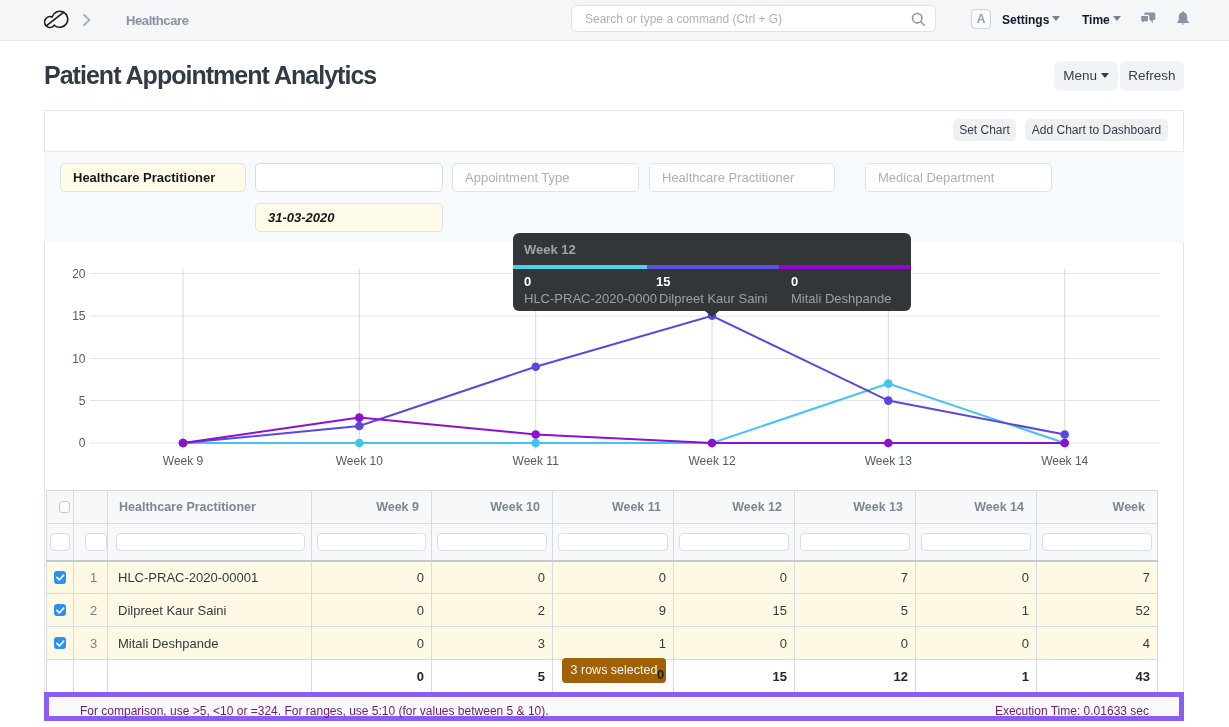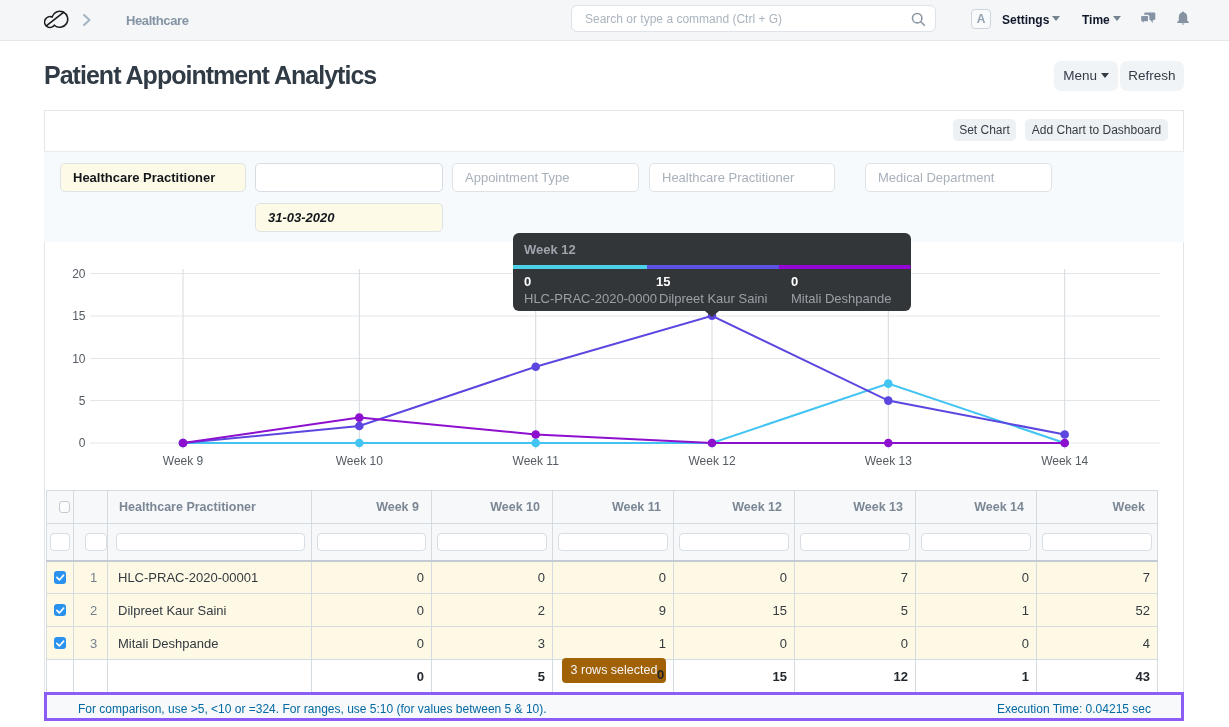--- a/index.html
+++ b/index.html
@@ -44,21 +44,21 @@
 .fin { background:#fff; border:1px solid #d8dee3; border-radius:4px; height:18px; width:100%; }
 #dtable .drow td { background:#fdf9e5; height:33px; text-align:right; color:#333a40; }
 #dtable .trow td { background:#fff; height:33px; text-align:right; font-weight:bold; color:#22282d; }
 #dtable td.namec { text-align:left; padding-left:10px; }
 #dtable td.numc { text-align:center; color:#74808e; padding:0 0 0 6px; }
 #dtable td.cbc { padding:0 2px; }
 .cb { display:block; margin:0 0 0 4.5px; width:12.5px; height:12.5px; background:#2b91ee; border-radius:3px; }
 .cbe { display:block; margin:0 0 0 4.5px; width:11.5px; height:11.5px; background:#fbfcfd; border:1px solid #c3ccd4; border-radius:3px; }
 
 #toast { position:absolute; left:562px; top:658px; width:104px; height:25px; background:#a16207; border-radius:4px; color:#f5f5f5; font-size:12.5px; text-align:center; line-height:25px; z-index:11; }
-#tfoot { position:absolute; left:44px; top:692px; width:1140px; height:29px; background:#f7f9fb; border:3px solid #8b5cf6; font-size:12px; color:#0369a1; }
+#tfoot { position:absolute; left:44px; top:692px; width:1140px; height:29px; background:#f7f9fb; border:5px solid #8b5cf6; font-size:12px; color:#701a75; }
 </style>
 </head>
 <body>
 <div id="page">
 
   <div id="navbar"></div>
   <svg class="abs" style="left:44px;top:10px" width="26" height="19" viewBox="0 0 26 19">
     <path d="M 10.33 15.23 A 5.4 5.4 0 1 1 8.04 7.0 A 8 8 0 1 1 10.33 15.23 Z" fill="none" stroke="#1c1c1c" stroke-width="1.6"></path>
     <line x1="2.6" y1="15.6" x2="19.8" y2="2.2" stroke="#1c1c1c" stroke-width="1.6" stroke-linecap="round"></line>
   </svg>
@@ -297,16 +297,16 @@
           <td>1</td>
           <td>43</td>
     </tr>
   </tbody>
     </table>
 
   <div id="toast">3 rows selected</div>
   <div style="position:absolute;left:657px;top:667px;font-size:13px;font-weight:bold;color:#1d2227;z-index:12;">0</div>
   <div id="tfoot">
     <span style="position:absolute;left:31px;top:7px;">For comparison, use &gt;5, &lt;10 or =324. For ranges, use 5:10 (for values between 5 &amp; 10).</span>
-    <span style="position:absolute;right:30px;top:7px;">Execution Time: 0.04215 sec</span>
+    <span style="position:absolute;right:30px;top:7px;">Execution Time: 0.01633 sec</span>
   </div>
 
 </div>
 
 </body></html>

